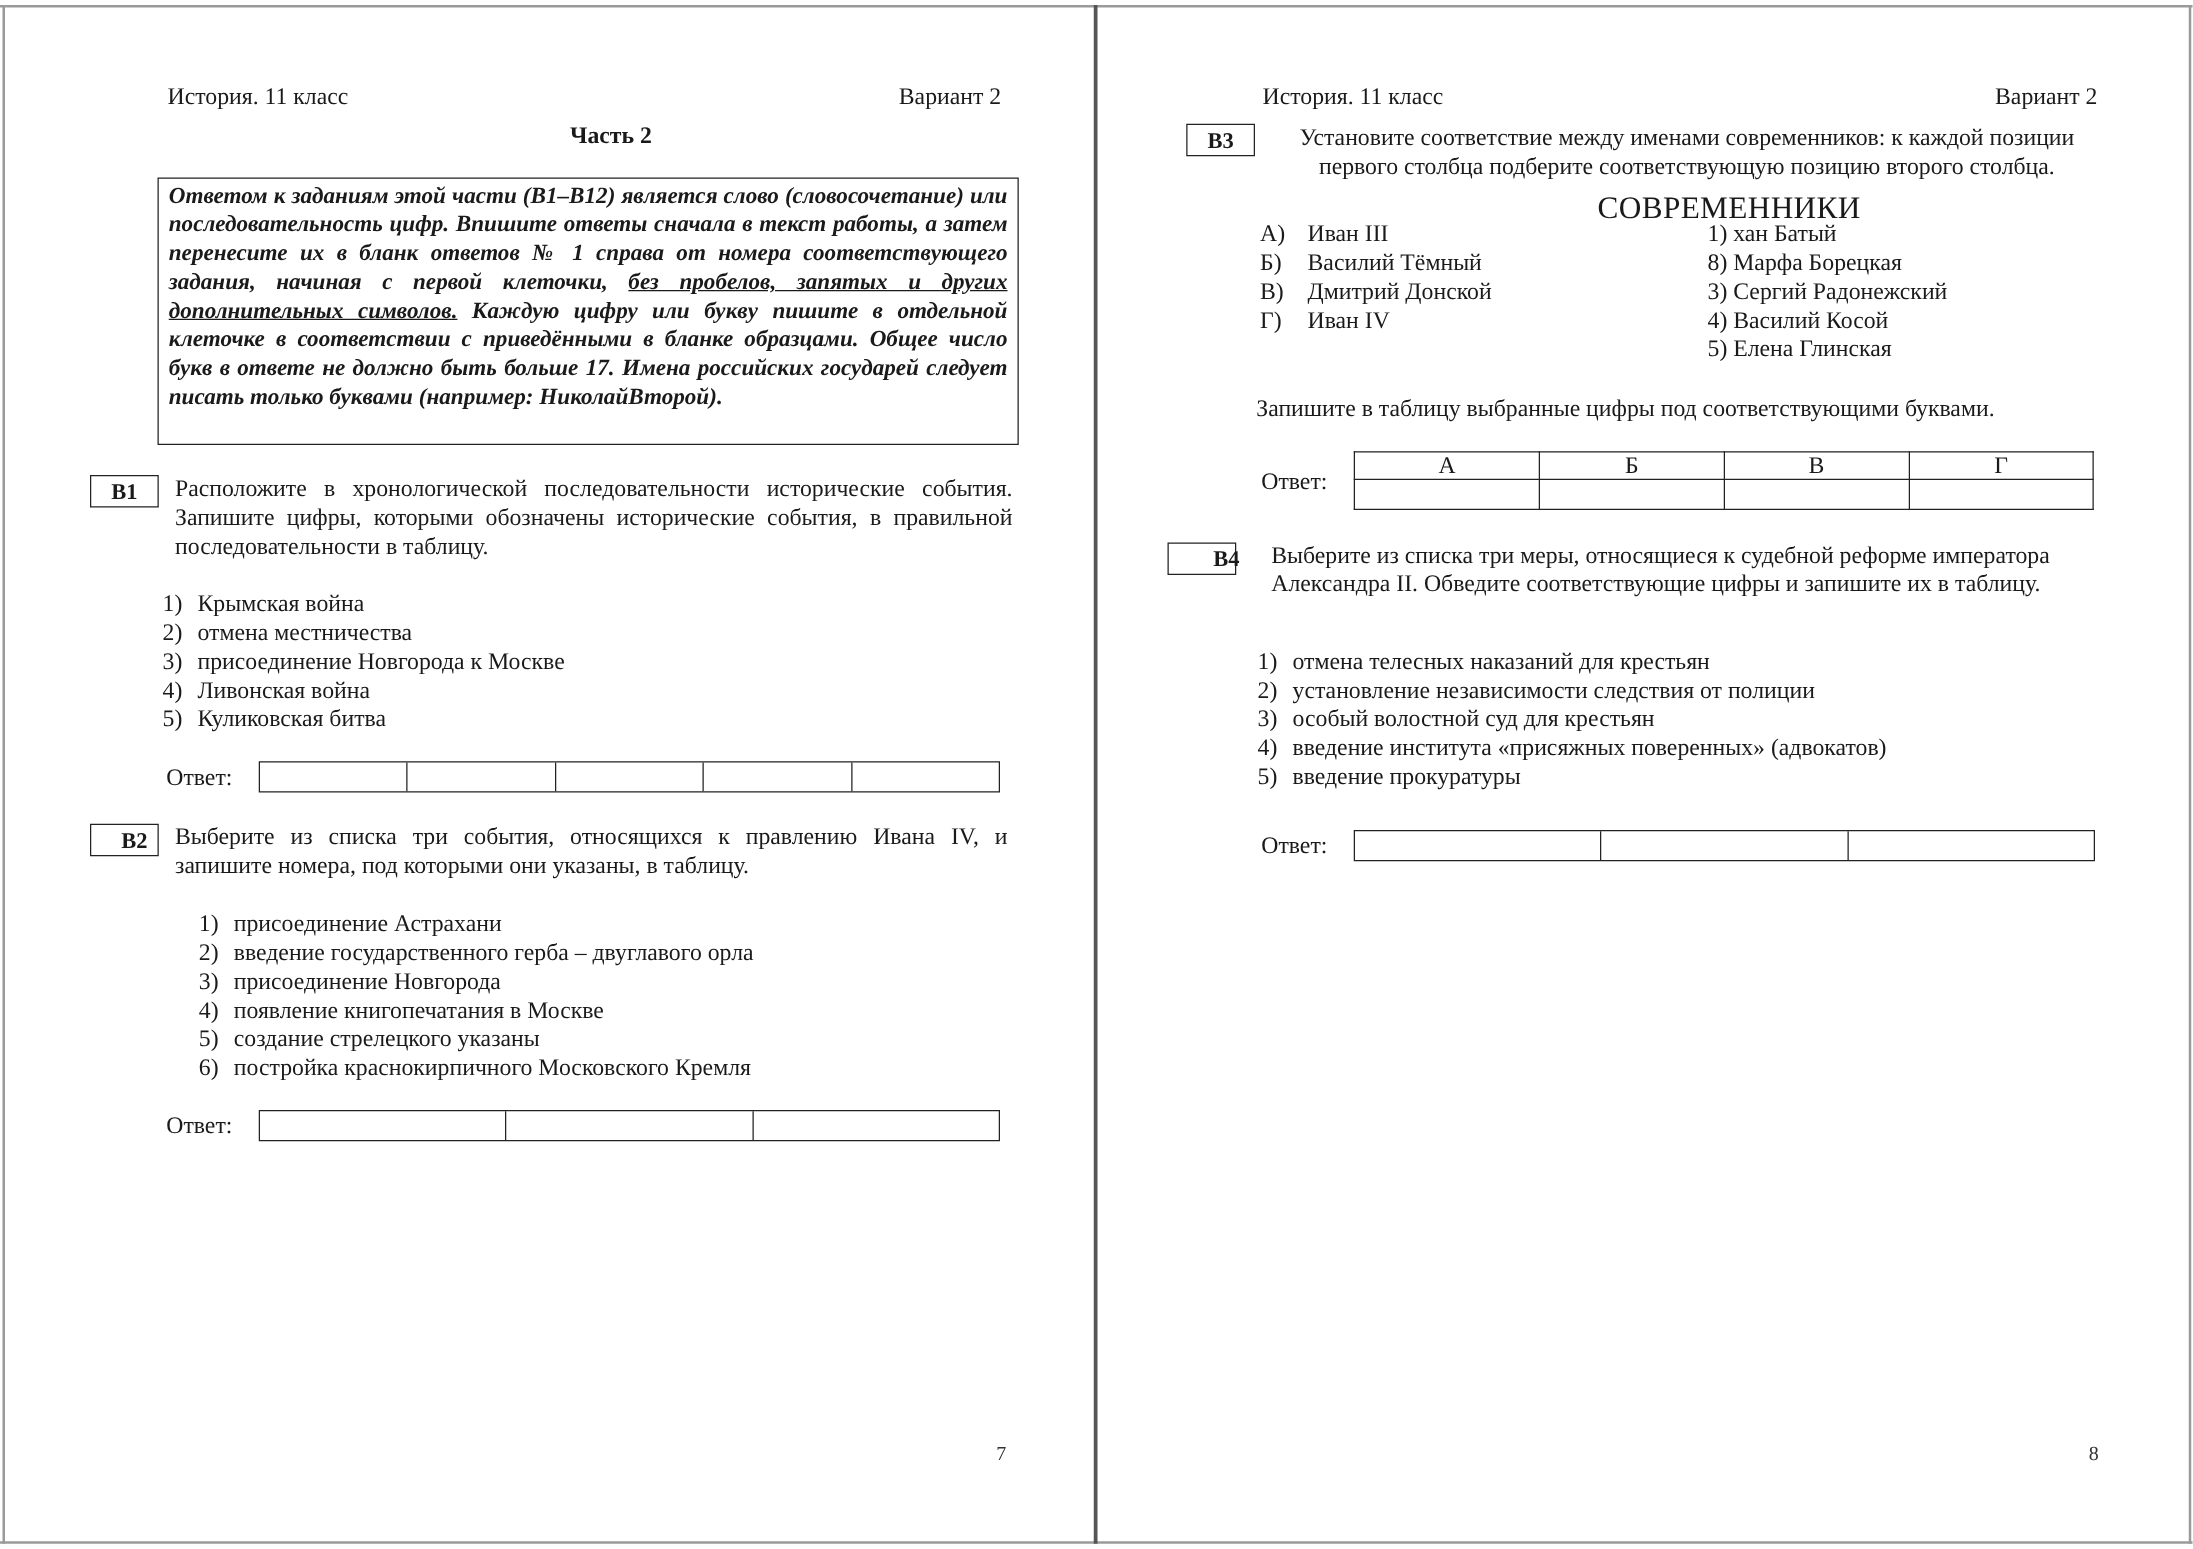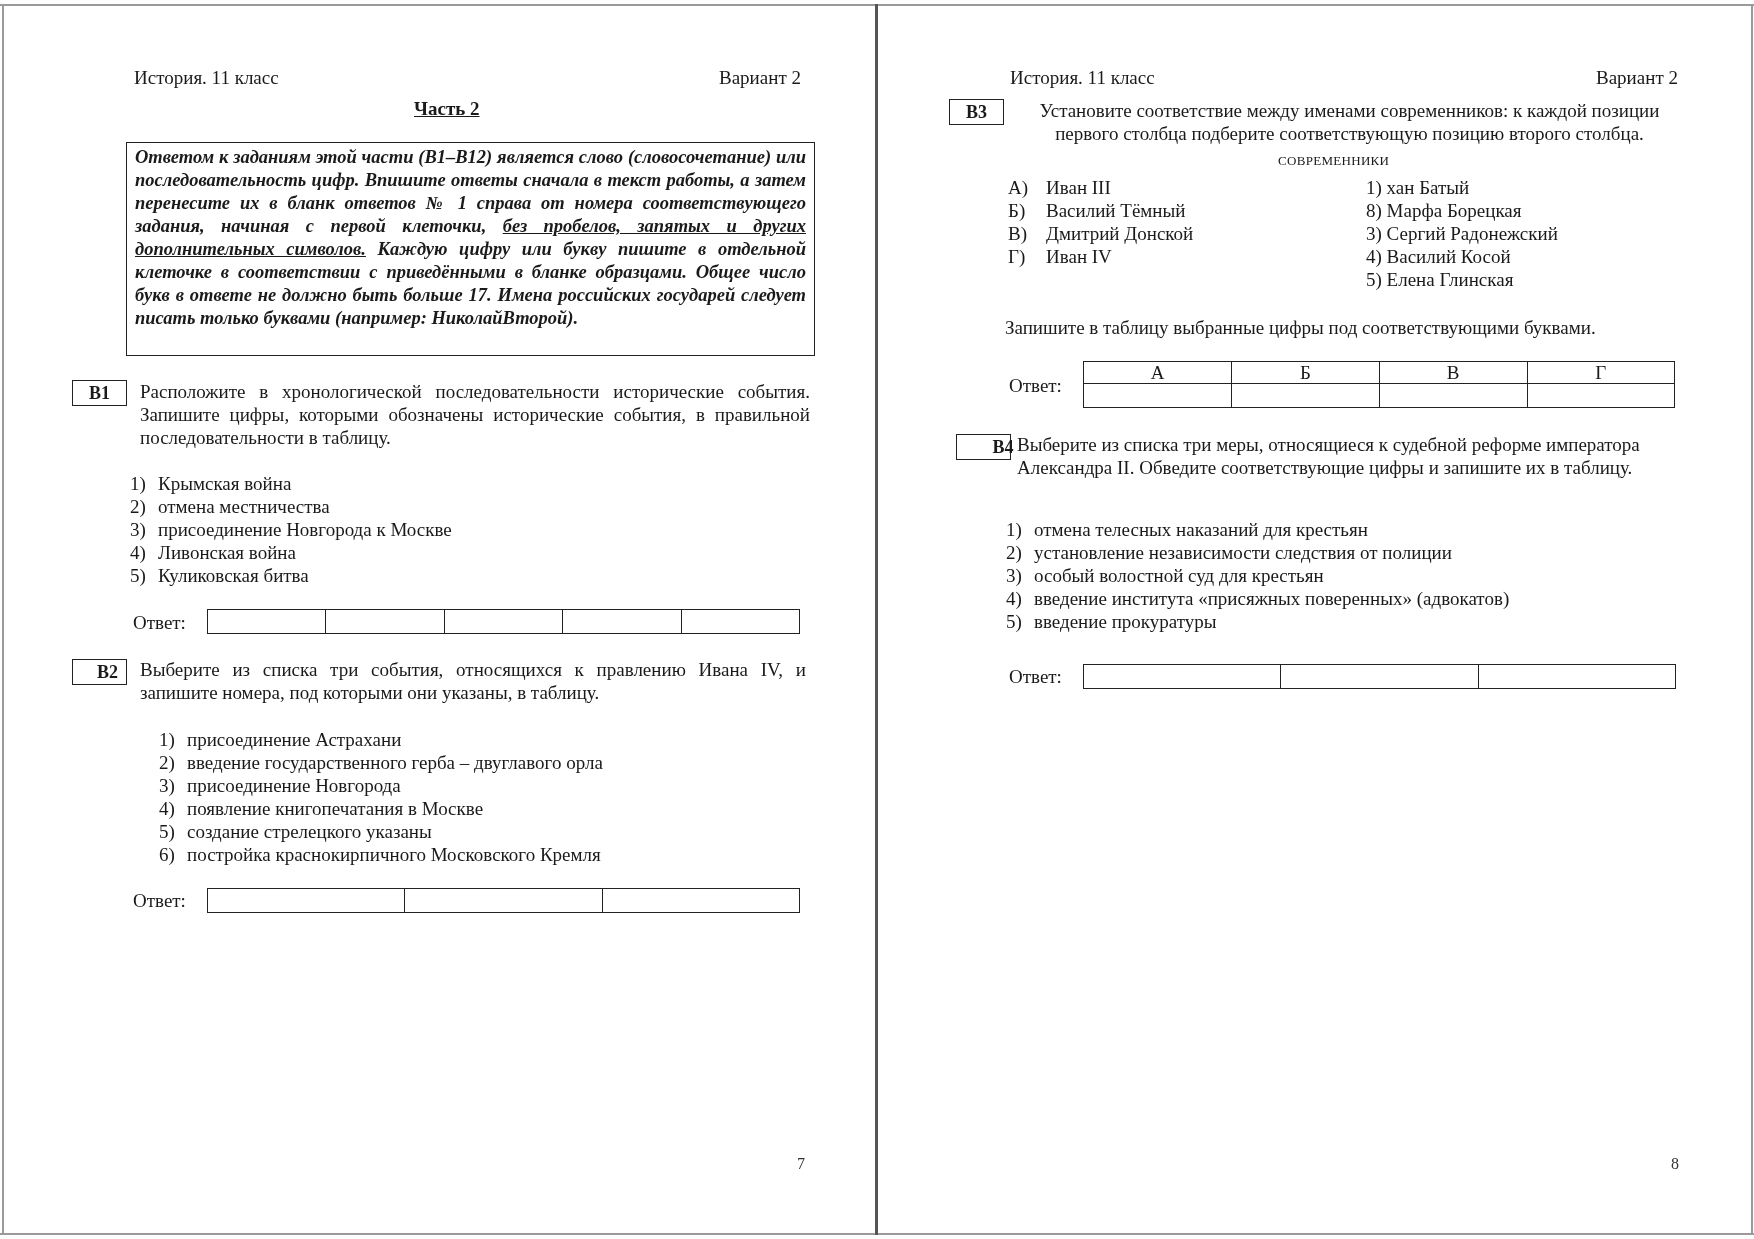--- a/index.html
+++ b/index.html
@@ -60,35 +60,35 @@
   .match-table th, .match-table td {
     border: 1.5px solid #222; font-weight: normal; text-align: center; padding: 0;
   }
   .match-table th { height: 21px; line-height: 21px; }
   .match-table td { height: 21px; }
   .match-table td input {
     width: 100%; height: 100%; border: none; outline: none; background: transparent;
     font-family: "Liberation Serif", serif; font-size: 18px; text-align: center;
   }
   .page-num { position: absolute; font-size: 16px; color: #333; }
-  .col-heading { position: absolute; font-size: 13px; letter-spacing: 0.3px; }
+  .col-heading { position: absolute; font-size: 25px; letter-spacing: 0.3px; }
 </style>
 </head>
 <body>
 
 <div class="frame-top"></div>
 <div class="frame-bottom"></div>
 <div class="frame-left"></div>
 <div class="frame-right"></div>
 <div class="divider"></div>
 
 <div class="page page-left">
   <div class="abs hdr-left" style="left:134px; top:67px;">История. 11 класс</div>
   <div class="abs hdr-right" style="left:719px; top:67px;">Вариант 2</div>
-  <div class="abs part-title" style="left:414px; top:98px;text-decoration:underline;">Часть 2</div>
+  <div class="abs part-title" style="left:456px; top:98px;">Часть 2</div>
 
   <div class="instr-box" style="left:126px; top:142px; width:689px; height:214px;">
     <div class="instr-text"><span>Ответом к заданиям этой части (B1–B12) является слово (словосочетание) или последовательность цифр. Впишите ответы сначала в текст работы, а затем перенесите их в бланк ответов № 1 справа от номера соответствующего задания, начиная с первой клеточки, </span><span class="u">без пробелов, запятых и других дополнительных символов.</span><span> Каждую цифру или букву пишите в отдельной клеточке в соответствии с приведёнными в бланке образцами. Общее число букв в ответе не должно быть больше 17. Имена российских государей следует писать только буквами (например: НиколайВторой).</span></div>
   </div>
 
   <div class="task-label" style="left:72px; top:380px;">B1</div>
   <div class="task-text" style="left:140px; top:380px; width:670px; text-indent:0;">Расположите в хронологической последовательности исторические события. Запишите цифры, которыми обозначены исторические события, в правильной последовательности в таблицу.</div>
   <ul class="list" style="left:130px; top:472px;">
     <li><span class="num">1)</span><span>Крымская война</span></li>
     <li><span class="num">2)</span><span>отмена местничества</span></li>
@@ -159,21 +159,21 @@
     </tr>
     <tr>
       <td><input type="text" style=""></td>
       <td><input type="text" style=""></td>
       <td><input type="text" style=""></td>
       <td><input type="text" style=""></td>
     </tr>
   </tbody>
     </table>
 
-  <div class="task-label" style="left:78px; top:434px;padding-left:39px;">B4</div>
+  <div class="task-label" style="left:56px; top:434px;padding-left:39px;">B4</div>
   <div class="task-text" style="left:139px; top:433px; width:670px; text-align:left;">Выберите из списка три меры, относящиеся к судебной реформе императора Александра II. Обведите соответствующие цифры и запишите их в таблицу.</div>
   <ul class="list" style="left:128px; top:518px;">
     <li><span class="num">1)</span><span>отмена телесных наказаний для крестьян</span></li>
     <li><span class="num">2)</span><span>установление независимости следствия от полиции</span></li>
     <li><span class="num">3)</span><span>особый волостной суд для крестьян</span></li>
     <li><span class="num">4)</span><span>введение института «присяжных поверенных» (адвокатов)</span></li>
     <li><span class="num">5)</span><span>введение прокуратуры</span></li>
   </ul>
   <div class="answer-label" style="left:131px; top:666px;">Ответ:</div>
   <div class="answer-row" style="left:205px; top:664px; width:593px; height:25px;">

